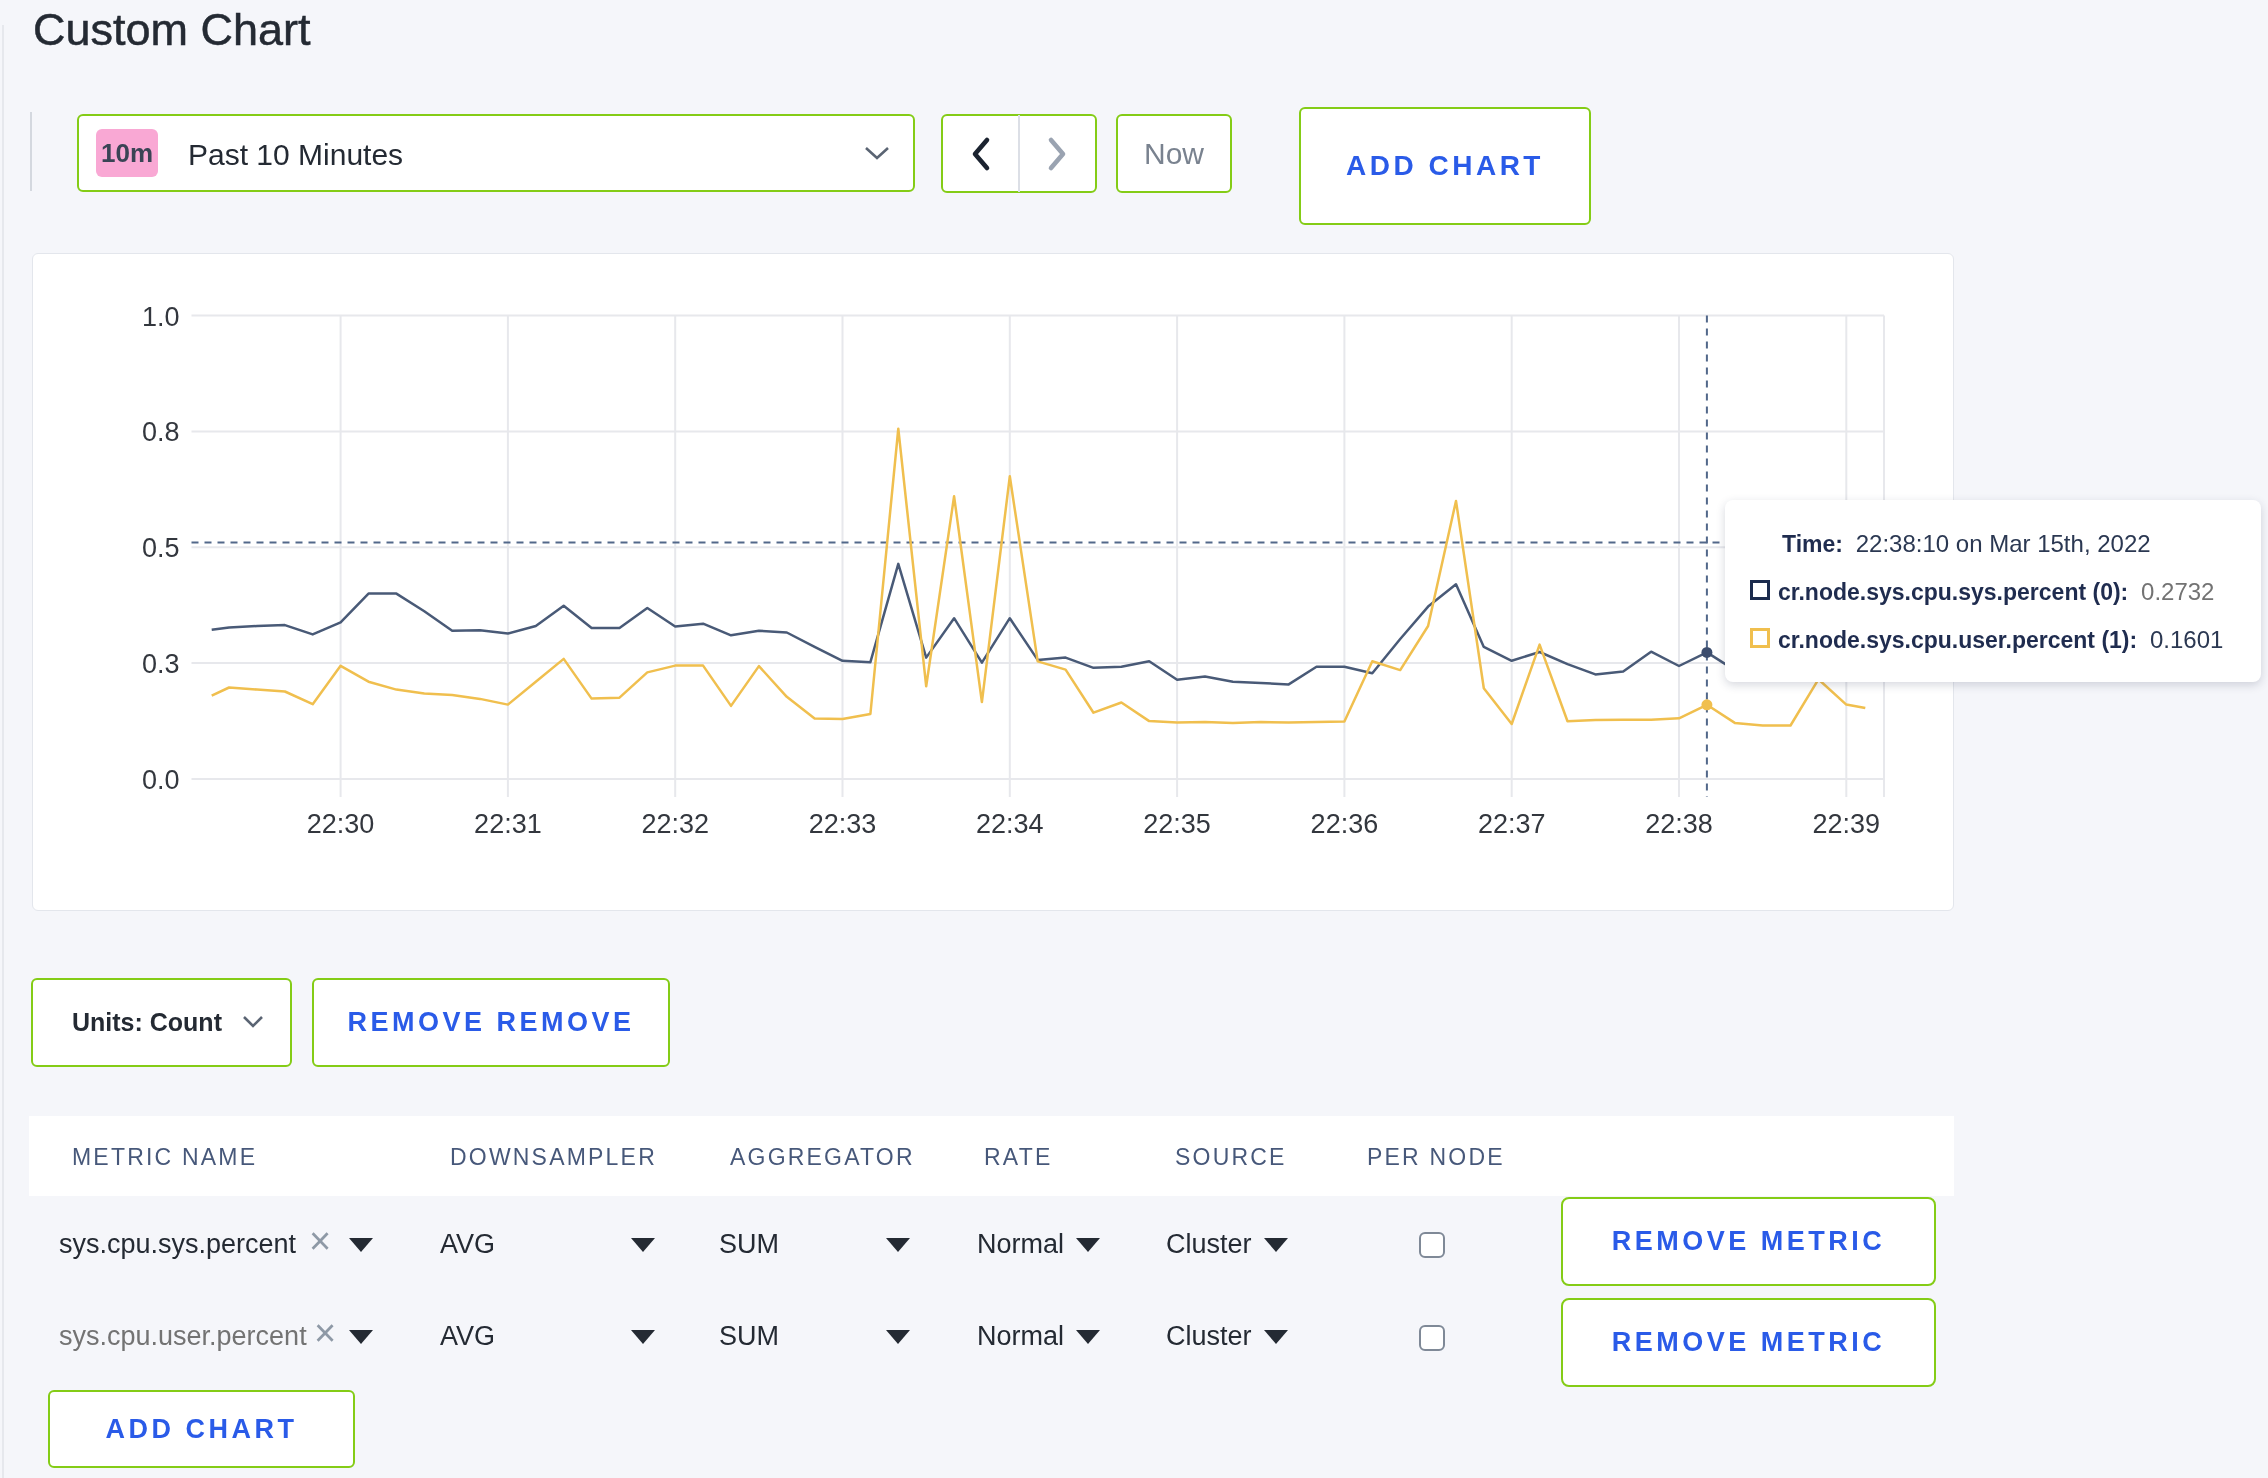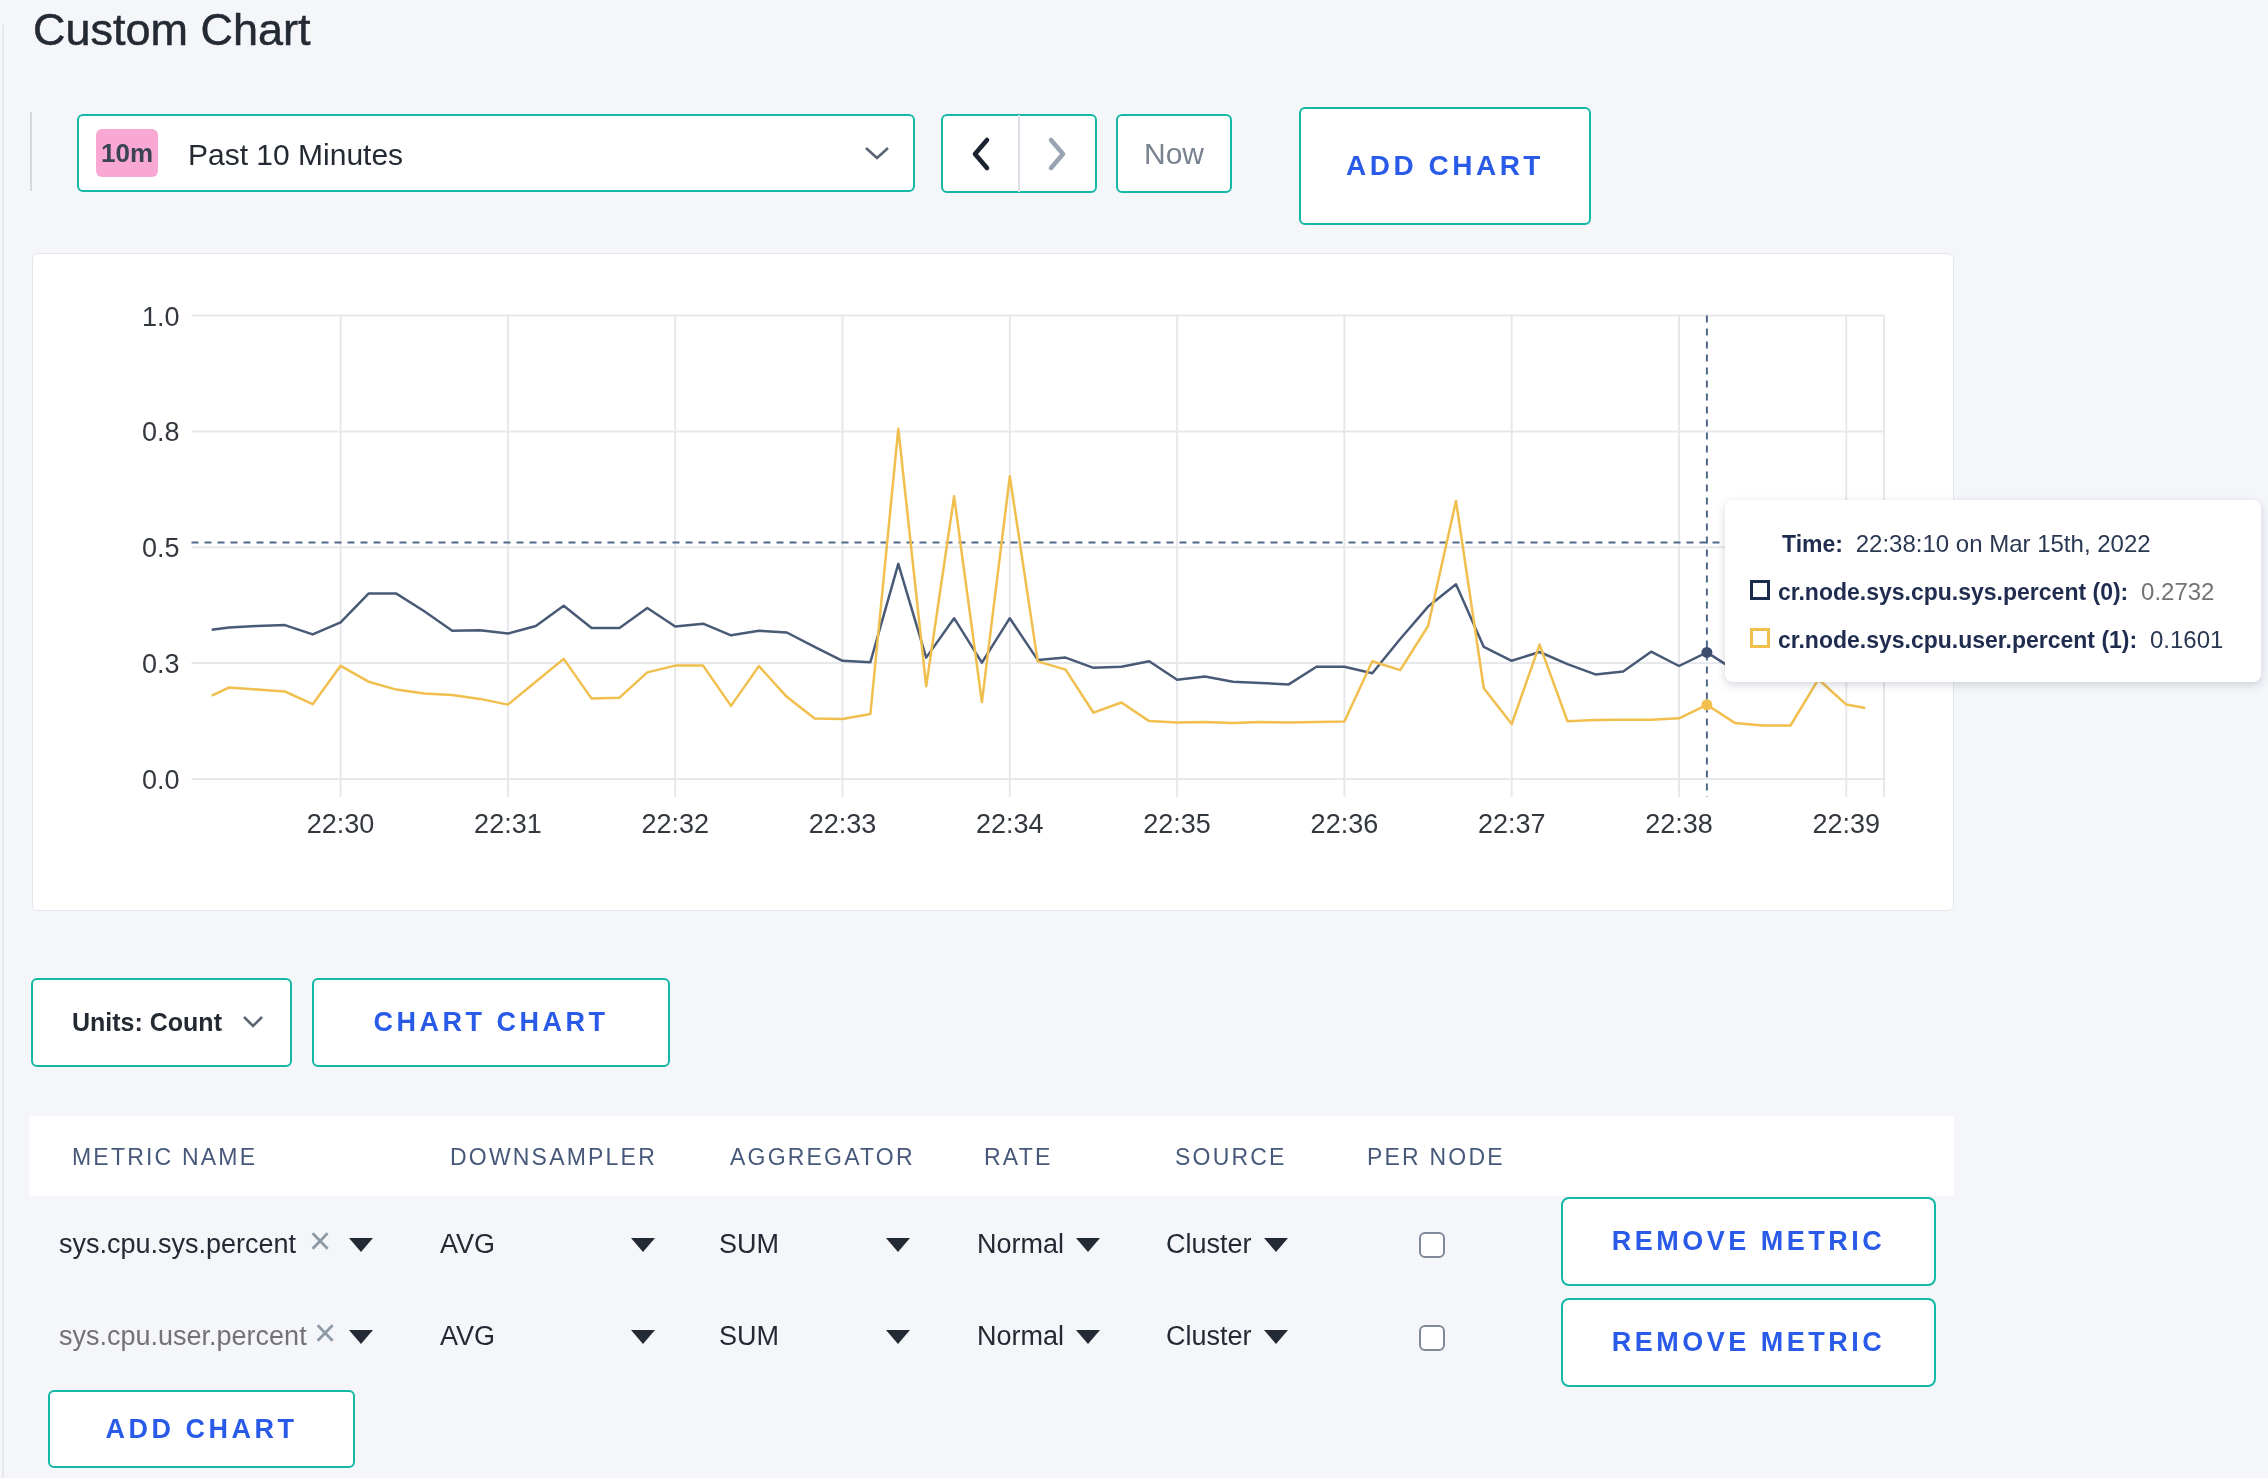--- a/index.html
+++ b/index.html
@@ -1,18 +1,18 @@
 <!DOCTYPE html>
 <html><head><meta charset="utf-8">
 <style>
 * { margin:0; padding:0; box-sizing:border-box; }
 html,body { width:2268px; height:1478px; }
 body { background:#f5f6fa; font-family:"Liberation Sans", sans-serif; position:relative; overflow:hidden; }
 .abs { position:absolute; white-space:nowrap; }
-.box { background:#fff; border:2px solid #14b8a6; border-radius:6px; }
+.box { background:#fff; border:2px solid #84cc16; border-radius:6px; }
 .btxt { color:#2a5be8; letter-spacing:3.5px; font-size:27px; font-weight:600; }
 .flexc { display:flex; align-items:center; justify-content:center; }
 </style></head>
 <body>
 <div class="abs" style="left:33px; top:4px; font-size:45px; font-weight:500; color:#242a33; -webkit-text-stroke:0.5px #242a33;">Custom Chart</div>
 <div class="abs" style="left:2px; top:25px; width:2px; height:1453px; background:#e6e8ed;"></div>
 <div class="abs" style="left:30px; top:112px; width:2px; height:79px; background:#d4d8df;"></div>
 <div class="abs box" style="left:77px; top:114px; width:838px; height:78px;"></div>
 <div class="abs flexc" style="left:96px; top:129px; width:62px; height:48px; background:#f9a8d4; border-radius:6px; font-size:26px; font-weight:700; color:#3a4455;">10m</div>
 <div class="abs" style="left:188px; top:138px; font-size:30px; color:#242a33;">Past 10 Minutes</div>
@@ -73,21 +73,21 @@
 <div class="abs" style="left:1782px; top:530px; font-size:23px; font-weight:700; color:#1f2c4f;">Time:&nbsp; <span style="font-weight:400; font-size:24px; color:#2b3852;">22:38:10 on Mar 15th, 2022</span></div>
 <div class="abs" style="left:1750px; top:580px; width:20px; height:20px; border:3px solid #1b2b4d; background:#fff;"></div>
 <div class="abs" style="left:1778px; top:578px; font-size:23px; font-weight:700; color:#1f2c4f;">cr.node.sys.cpu.sys.percent (0):&nbsp; <span style="font-weight:400; font-size:24px; color:#737373;">0.2732</span></div>
 <div class="abs" style="left:1750px; top:628px; width:20px; height:20px; border:3px solid #f0bf4e; background:#fff;"></div>
 <div class="abs" style="left:1778px; top:626px; font-size:23px; font-weight:700; color:#1f2c4f;">cr.node.sys.cpu.user.percent (1):&nbsp; <span style="font-weight:400; font-size:24px; color:#2b3852;">0.1601</span></div>
 <div class="abs box" style="left:31px; top:978px; width:261px; height:89px;"></div>
 <div class="abs" style="left:72px; top:1008px; font-size:25px; font-weight:700; color:#242a33;">Units: Count</div>
 <svg class="abs" style="left:240px; top:1013px;" width="26" height="18" viewBox="0 0 26 18">
     <path d="M4 4 L13 13 L22 4" fill="none" stroke="#5a6473" stroke-width="2.6"></path>
   </svg>
-<div class="abs box flexc btxt" style="left:312px; top:978px; width:358px; height:89px;">CHART CHART</div>
+<div class="abs box flexc btxt" style="left:312px; top:978px; width:358px; height:89px;">REMOVE REMOVE</div>
 <div class="abs" style="left:29px; top:1116px; width:1925px; height:80px; background:#fff;"></div>
 <div class="abs" style="left:72px; top:1144px; font-size:23px; letter-spacing:2.2px; color:#47587a;">METRIC NAME</div>
 <div class="abs" style="left:450px; top:1144px; font-size:23px; letter-spacing:2.2px; color:#47587a;">DOWNSAMPLER</div>
 <div class="abs" style="left:730px; top:1144px; font-size:23px; letter-spacing:2.2px; color:#47587a;">AGGREGATOR</div>
 <div class="abs" style="left:984px; top:1144px; font-size:23px; letter-spacing:2.2px; color:#47587a;">RATE</div>
 <div class="abs" style="left:1175px; top:1144px; font-size:23px; letter-spacing:2.2px; color:#47587a;">SOURCE</div>
 <div class="abs" style="left:1367px; top:1144px; font-size:23px; letter-spacing:2.2px; color:#47587a;">PER NODE</div>
 <div class="abs" style="left:59px; top:1229px; font-size:27px; color:#242a33;">sys.cpu.sys.percent</div>
 <div class="abs" style="left:309px; top:1220px; font-size:38px; font-weight:300; color:#8e99a6;">×</div>
 <div class="abs" style="left:349px; top:1238px; width:0; height:0; border-left:12px solid transparent; border-right:12px solid transparent; border-top:14px solid #242a33;"></div>

